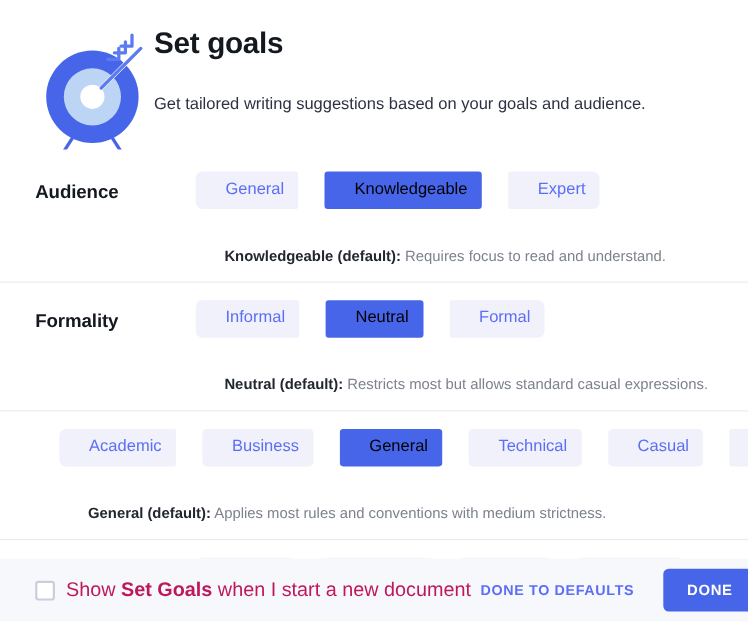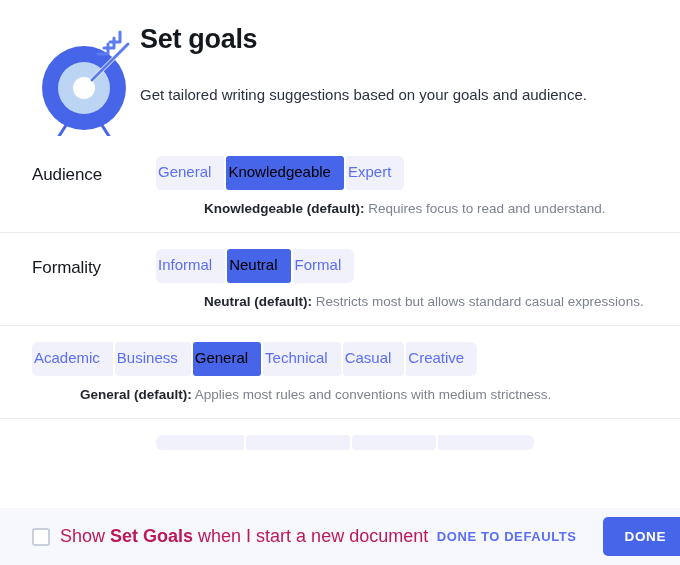--- a/index.html
+++ b/index.html
@@ -71,57 +71,58 @@
     padding: 16px 32px 14px 32px;
     border-top: 1px solid #e8eaee;
     box-sizing: border-box;
   }
   .section:first-child {
     border-top: none;
   }
   .section-label {
     flex: 0 0 124px;
     font-size: 17px;
-    font-weight: normal;
+    font-weight: bold;
     color: #14181f;
     padding-top: 9px;
     letter-spacing: -0.1px;
   }
   .section-content {
     flex: 1 1 auto;
     min-width: 0;
   }
   .pill-group {
     display: flex;
     flex-wrap: nowrap;
     gap: 2px;
   }
   .pill {
     background: #f0f1fa;
     color: #5b6ef5;
     font-size: 15px;
-    padding: 7px 13px 8px 2px;
+    padding: 7px 13px 8px 27px;
     border-radius: 4px;
     border: none;
     cursor: pointer;
     white-space: nowrap;
     font-family: "Liberation Sans", sans-serif;
     line-height: 1.25;
+    margin-left: 22px;
   }
   .pill.first { border-radius: 6px 2px 2px 6px; }
   .pill.last  { border-radius: 2px 6px 6px 2px; text-align: right; }
   .pill.selected {
     background: #4765e8;
     color: #000000;
     border-radius: 3px;
   }
   .desc {
     font-size: 13.5px;
     color: #7c828e;
-    margin-top: 10px;
+    margin-top: 34px;
     line-height: 1.35;
     padding-left: 48px;
   }
   .desc b {
     color: #22262f;
     font-weight: bold;
   }
 
   
   .section-clipped {

